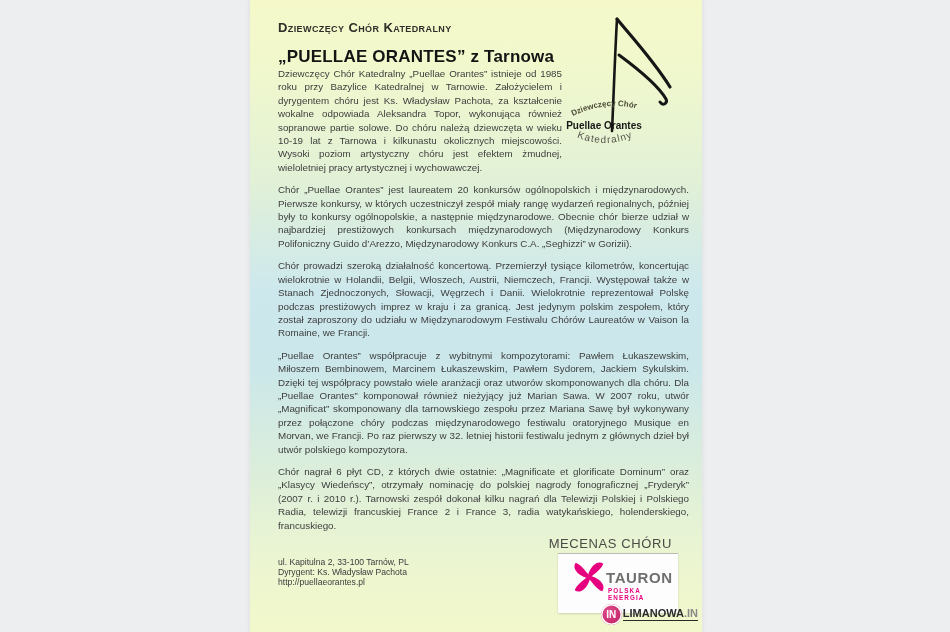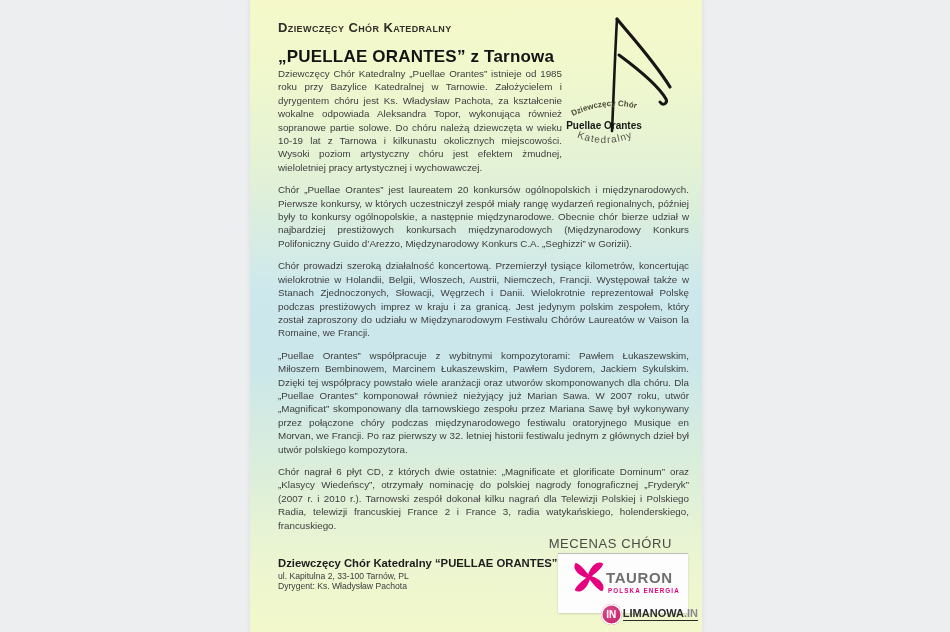--- a/index.html
+++ b/index.html
@@ -33,21 +33,21 @@
   .badge{position:absolute;left:308px;top:92px;width:92px;height:60px;}
   
   .mecenas{
     position:absolute;top:536px;right:30px;
     font-size:13px;letter-spacing:.6px;color:#4b4b45;font-weight:400;
   }
   .contact{position:absolute;left:28px;top:557px;color:#3c3c3c;}
   .contact .name{font-size:11.3px;font-weight:700;color:#1d1d1d;margin:0 0 2px 0;}
   .contact .line{font-size:8.6px;line-height:10.2px;margin:0;}
   .sponsor-box{
-    position:absolute;left:308px;top:553px;width:130px;height:59px;
+    position:absolute;left:308px;top:553px;width:120px;height:59px;
     background:#fdfdfd;border-top:1px solid #b9bcb4;
     box-shadow:0 1px 2px rgba(0,0,0,.15);
   }
   .pinwheel{position:absolute;left:12px;top:4px;width:38px;height:38px;}
   .tauron-name{
     position:absolute;left:48px;top:15px;font-size:15px;font-weight:700;
     color:#6f6f6e;letter-spacing:.6px;
   }
   .tauron-tag{
     position:absolute;left:50px;top:33px;font-size:6.3px;font-weight:700;
@@ -102,23 +102,23 @@
       <p class="para first">Dziewczęcy Chór Katedralny „Puellae Orantes” istnieje od 1985 roku przy Bazylice Katedralnej w Tarnowie. Założycielem i dyrygentem chóru jest Ks. Władysław Pachota, za kształcenie wokalne odpowiada Aleksandra Topor, wykonująca również sopranowe partie solowe. Do chóru należą dziewczęta w wieku 10-19 lat z Tarnowa i kilkunastu okolicznych miejscowości. Wysoki poziom artystyczny chóru jest efektem żmudnej, wieloletniej pracy artystycznej i wychowawczej.</p>
       <p class="para">Chór „Puellae Orantes” jest laureatem 20 konkursów ogólnopolskich i międzynarodowych. Pierwsze konkursy, w których uczestniczył zespół miały rangę wydarzeń regionalnych, później były to konkursy ogólnopolskie, a następnie międzynarodowe. Obecnie chór bierze udział w najbardziej prestiżowych konkursach międzynarodowych (Międzynarodowy Konkurs Polifoniczny Guido d’Arezzo, Międzynarodowy Konkurs C.A. „Seghizzi” w Gorizii).</p>
       <p class="para">Chór prowadzi szeroką działalność koncertową. Przemierzył tysiące kilometrów, koncertując wielokrotnie w Holandii, Belgii, Włoszech, Austrii, Niemczech, Francji. Występował także w Stanach Zjednoczonych, Słowacji, Węgrzech i Danii. Wielokrotnie reprezentował Polskę podczas prestiżowych imprez w kraju i za granicą. Jest jedynym polskim zespołem, który został zaproszony do udziału w Międzynarodowym Festiwalu Chórów Laureatów w Vaison la Romaine, we Francji.</p>
       <p class="para">„Puellae Orantes” współpracuje z wybitnymi kompozytorami: Pawłem Łukaszewskim, Miłoszem Bembinowem, Marcinem Łukaszewskim, Pawłem Sydorem, Jackiem Sykulskim. Dzięki tej współpracy powstało wiele aranżacji oraz utworów skomponowanych dla chóru. Dla „Puellae Orantes” komponował również nieżyjący już Marian Sawa. W 2007 roku, utwór „Magnificat” skomponowany dla tarnowskiego zespołu przez Mariana Sawę był wykonywany przez połączone chóry podczas międzynarodowego festiwalu oratoryjnego Musique en Morvan, we Francji. Po raz pierwszy w 32. letniej historii festiwalu jednym z głównych dzieł był utwór polskiego kompozytora.</p>
       <p class="para">Chór nagrał 6 płyt CD, z których dwie ostatnie: „Magnificate et glorificate Dominum” oraz „Klasycy Wiedeńscy”, otrzymały nominację do polskiej nagrody fonograficznej „Fryderyk” (2007 r. i 2010 r.). Tarnowski zespół dokonał kilku nagrań dla Telewizji Polskiej i Polskiego Radia, telewizji francuskiej France 2 i France 3, radia watykańskiego, holenderskiego, francuskiego.</p>
     </div>
 
     <div class="mecenas">MECENAS CHÓRU</div>
 
     <div class="contact">
-      <p class="name">Dziewczęcy Chór Katedralny “PUELLAE ORANTES”</p>
       <p class="line">ul. Kapitulna 2, 33-100 Tarnów, PL</p>
       <p class="line">Dyrygent: Ks. Władysław Pachota</p>
+      <p class="line">http://puellaeorantes.pl</p>
     </div>
 
     <div class="sponsor-box">
       <svg class="pinwheel" viewBox="-20 -20 40 40">
         <g fill="#e6017e">
           <path d="M-1,-2 C2,-13 10,-18 15,-14 C13,-8 6,-4 1,1 Z"></path>
           <path d="M-1,-2 C2,-13 10,-18 15,-14 C13,-8 6,-4 1,1 Z" transform="rotate(90)"></path>
           <path d="M-1,-2 C2,-13 10,-18 15,-14 C13,-8 6,-4 1,1 Z" transform="rotate(180)"></path>
           <path d="M-1,-2 C2,-13 10,-18 15,-14 C13,-8 6,-4 1,1 Z" transform="rotate(270)"></path>
         </g>

